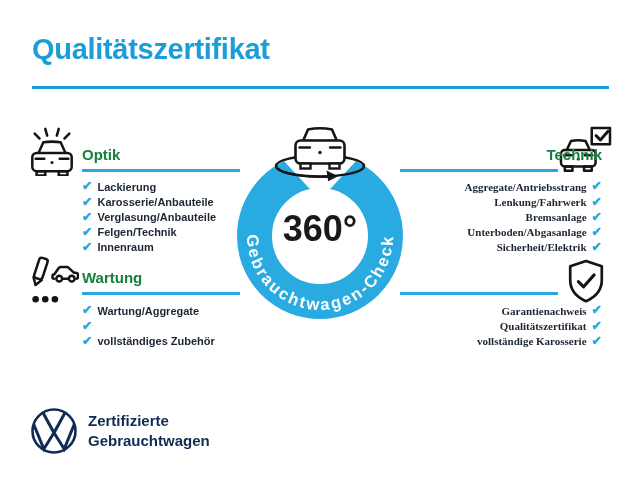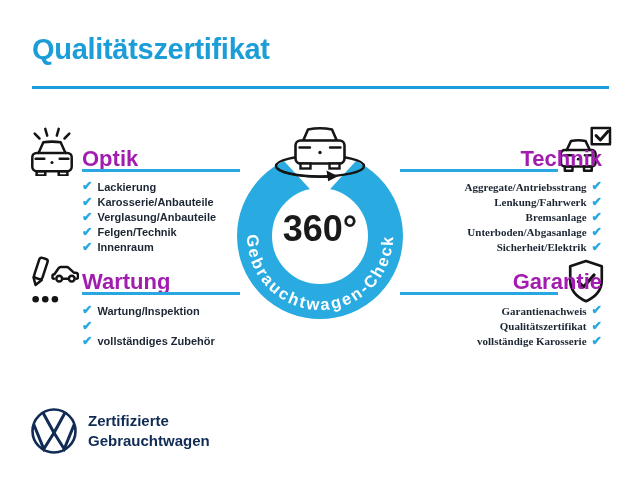--- a/index.html
+++ b/index.html
@@ -3,21 +3,21 @@
 <meta charset="utf-8">
 <style>
   html,body{margin:0;padding:0;background:#fff;}
   .stage{position:relative;width:640px;height:456px;background:#fff;overflow:hidden;
          font-family:"Liberation Sans",sans-serif;padding-left:44px;}
   
   .title{position:absolute;left:32px;top:33px;font-size:29px;font-weight:bold;
          color:var(--accent);letter-spacing:-0.3px;}
   .title-rule{position:absolute;left:32px;top:86px;width:577px;height:3px;background:var(--accent);}
   
-  .heading{position:absolute;font-size:22px;font-weight:bold;color:#a21caf;}
+  .heading{position:absolute;font-size:15px;font-weight:bold;color:#15803d;}
   .h-optik{left:82px;top:146px;}
   .h-technik{right:82px;top:146px;text-align:right;}
   .h-wartung{left:82px;top:269px;}
   .h-garantie{right:82px;top:269px;text-align:right;}
   .rule{position:absolute;height:2.5px;background:var(--check);}
   .r-optik{left:82px;top:169px;width:158px;}
   .r-technik{left:400px;top:169px;width:158px;}
   .r-wartung{left:82px;top:292px;width:158px;}
   .r-garantie{left:400px;top:292px;width:158px;}
   
@@ -143,38 +143,37 @@
       <circle cx="11" cy="45" r="3.4" fill="#141414" stroke="none"></circle>
       <circle cx="21" cy="45" r="3.4" fill="#141414" stroke="none"></circle>
       <circle cx="31" cy="45" r="3.4" fill="#141414" stroke="none"></circle>
     </svg>
   </div>
   <div class="heading h-wartung">Wartung</div>
   <div class="rule r-wartung"></div>
   <ul class="list l-wartung">
       <li>
         <span class="check">✔</span>
-        <span>Wartung/Inspektion</span>
+        <span>Wartung/Aggregate</span>
       </li>
       <li>
         <span class="check">✔</span>
       </li>
       <li>
         <span class="check">✔</span>
         <span>vollständiges Zubehör</span>
       </li>
     </ul>
 
   <div class="icon i-garantie">
     <svg width="44" height="50" viewBox="0 0 46 52" fill="none" stroke="#141414" stroke-width="2.8" stroke-linecap="round" stroke-linejoin="round">
       <path d="M23,3 L39.5,8.5 V23 q0,14.5 -16.5,22 Q6.5,37.5 6.5,23 V8.5 Z"></path>
       <path d="M15,24.5 L20.5,30 L31.5,17.5" stroke-width="3.2"></path>
     </svg>
   </div>
-  <div class="heading h-garantie">Garantie</div>
   <div class="rule r-garantie"></div>
   <ul class="list list-right l-garantie">
       <li>
         <span>Garantienachweis</span>
         <span class="check">✔</span>
       </li>
       <li>
         <span>Qualitätszertifikat</span>
         <span class="check">✔</span>
       </li>

